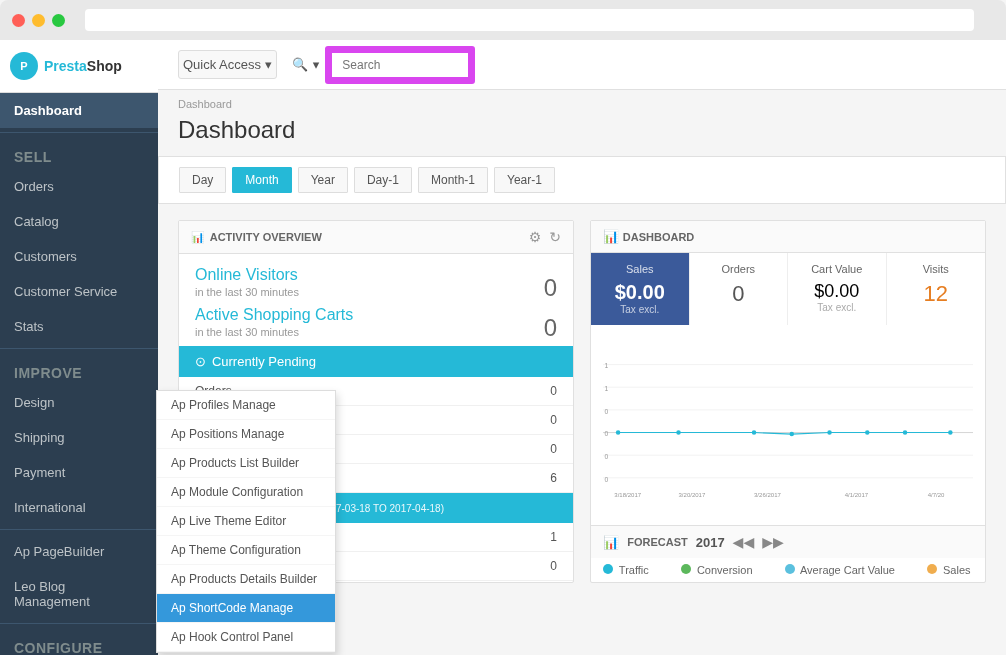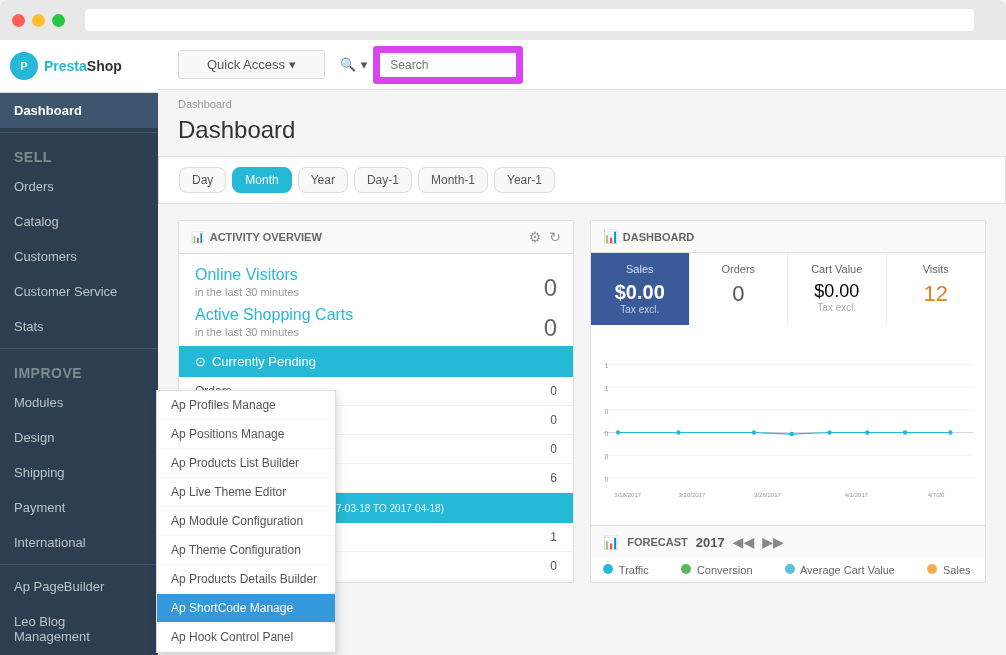--- a/index.html
+++ b/index.html
@@ -97,21 +97,21 @@
       align-items: center;
       gap: 16px;
     }
     .quick-access-btn {
       display: flex;
       align-items: center;
       gap: 4px;
       font-size: 13px;
       color: #555;
       cursor: pointer;
-      padding: 6px 28px;
+      padding: 6px 4px;
       border: 1px solid #ddd;
       border-radius: 3px;
       background: #f8f8f8;
     }
     .search-box {
       display: flex;
       align-items: center;
       gap: 6px;
     }
     .search-icon-wrap {
@@ -156,21 +156,21 @@
       border: 1px solid #e0e0e0;
       padding: 10px 20px;
       display: flex;
       align-items: center;
       gap: 6px;
       margin-bottom: 16px;
     }
     .filter-btn {
       padding: 5px 12px;
       border: 1px solid #ddd;
-      border-radius: 8px;
+      border-radius: 1px;
       background: #f8f8f8;
       font-size: 12px;
       cursor: pointer;
       color: #555;
     }
     .filter-btn.active {
       background: #25b9d7;
       color: white;
       border-color: #25b9d7;
     }
@@ -369,21 +369,20 @@
     <div class="sidebar-divider"></div>
     <div class="sidebar-section-label">SELL</div>
     <div class="sidebar-item">Orders</div>
     <div class="sidebar-item">Catalog</div>
     <div class="sidebar-item">Customers</div>
     <div class="sidebar-item">Customer Service</div>
     <div class="sidebar-item">Stats</div>
 
     <div class="sidebar-divider"></div>
     <div class="sidebar-section-label">IMPROVE</div>
-    <div class="sidebar-item">Modules</div>
     <div class="sidebar-item">Design</div>
     <div class="sidebar-item">Shipping</div>
     <div class="sidebar-item">Payment</div>
     <div class="sidebar-item">International</div>
 
     <div class="sidebar-divider"></div>
     <div class="sidebar-item">Ap PageBuilder</div>
     <div class="sidebar-item">Leo Blog Management</div>
 
     <div class="sidebar-divider"></div>
@@ -578,22 +577,22 @@
         </div>
       </div>
     </div>
   </div>
 
   <div class="dropdown-overlay">
     <div class="dropdown-menu">
       <div class="dropdown-menu-item">Ap Profiles Manage</div>
       <div class="dropdown-menu-item">Ap Positions Manage</div>
       <div class="dropdown-menu-item">Ap Products List Builder</div>
+      <div class="dropdown-menu-item">Ap Module Configuration</div>
       <div class="dropdown-menu-item">Ap Live Theme Editor</div>
-      <div class="dropdown-menu-item">Ap Module Configuration</div>
       <div class="dropdown-menu-item">Ap Theme Configuration</div>
       <div class="dropdown-menu-item">Ap Products Details Builder</div>
       <div class="dropdown-menu-item active">Ap ShortCode Manage</div>
       <div class="dropdown-menu-item">Ap Hook Control Panel</div>
     </div>
   </div>
 
 </div>
 
 </body></html>

